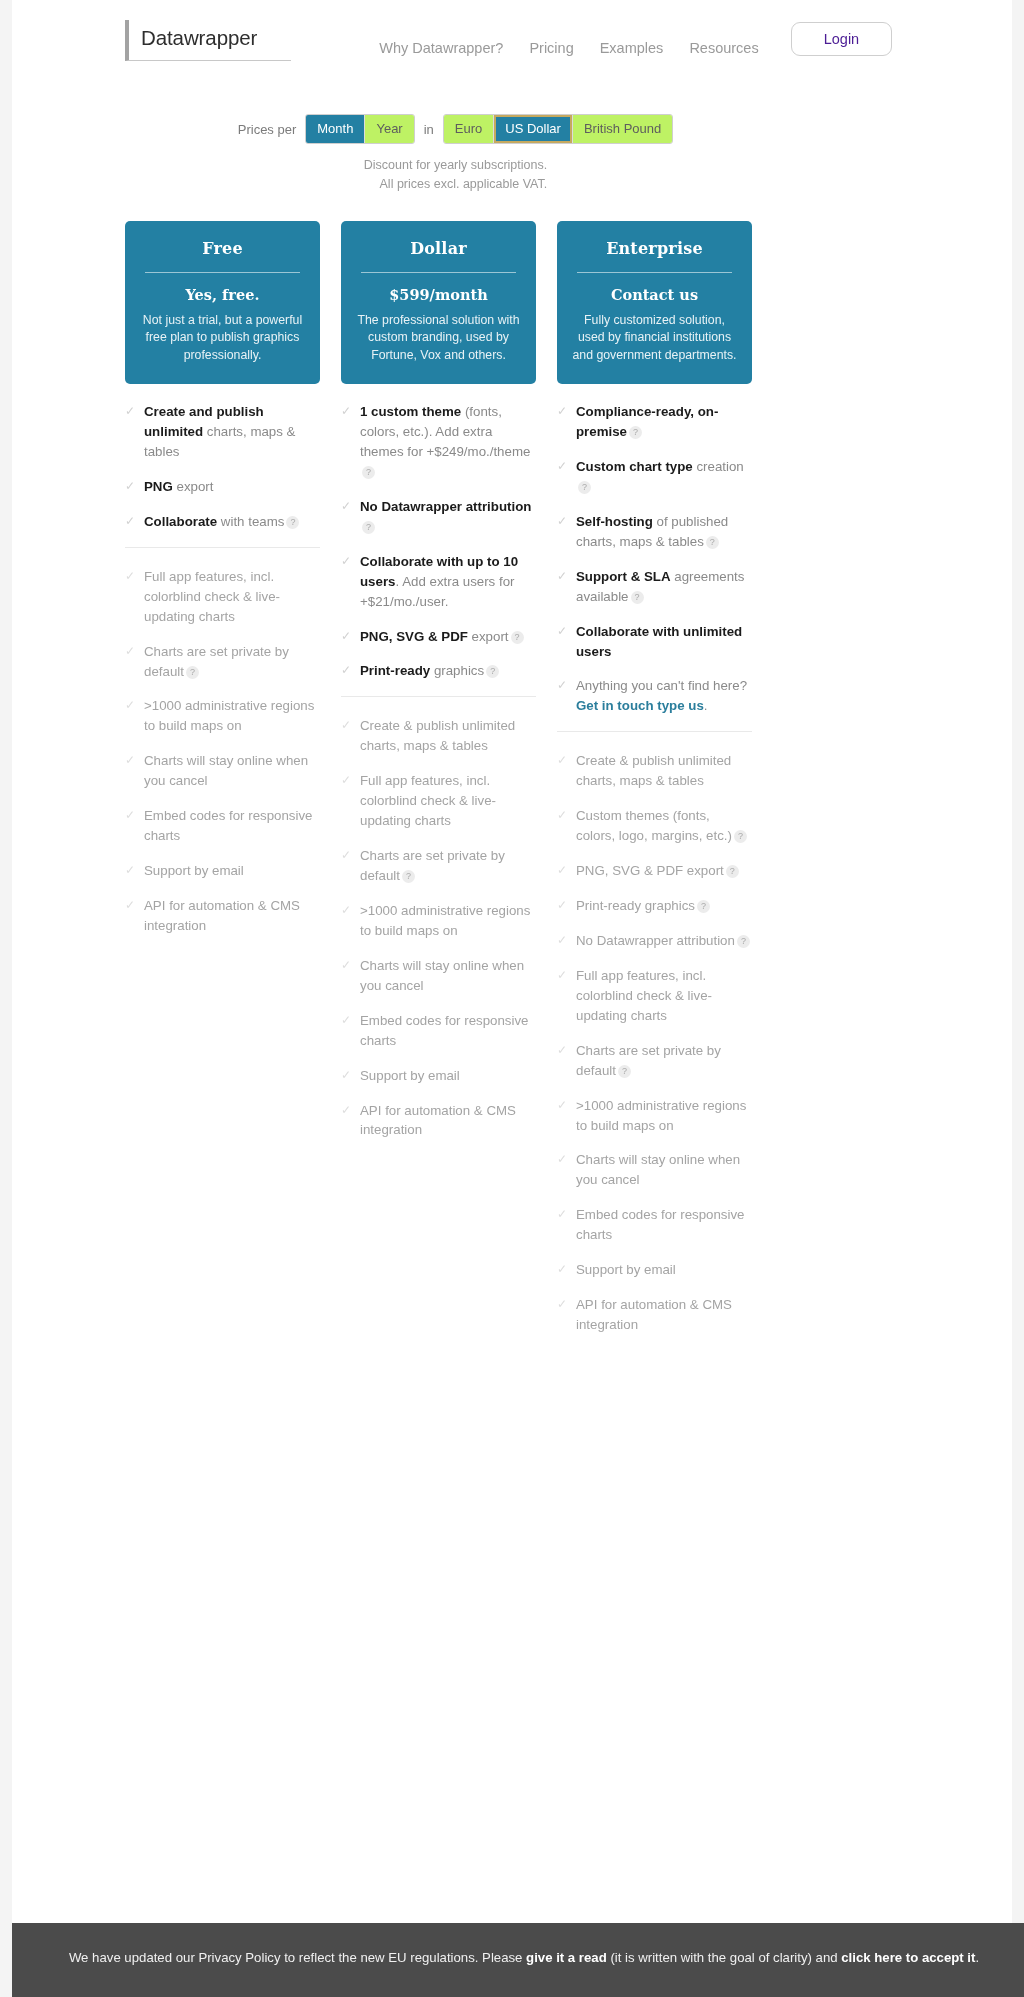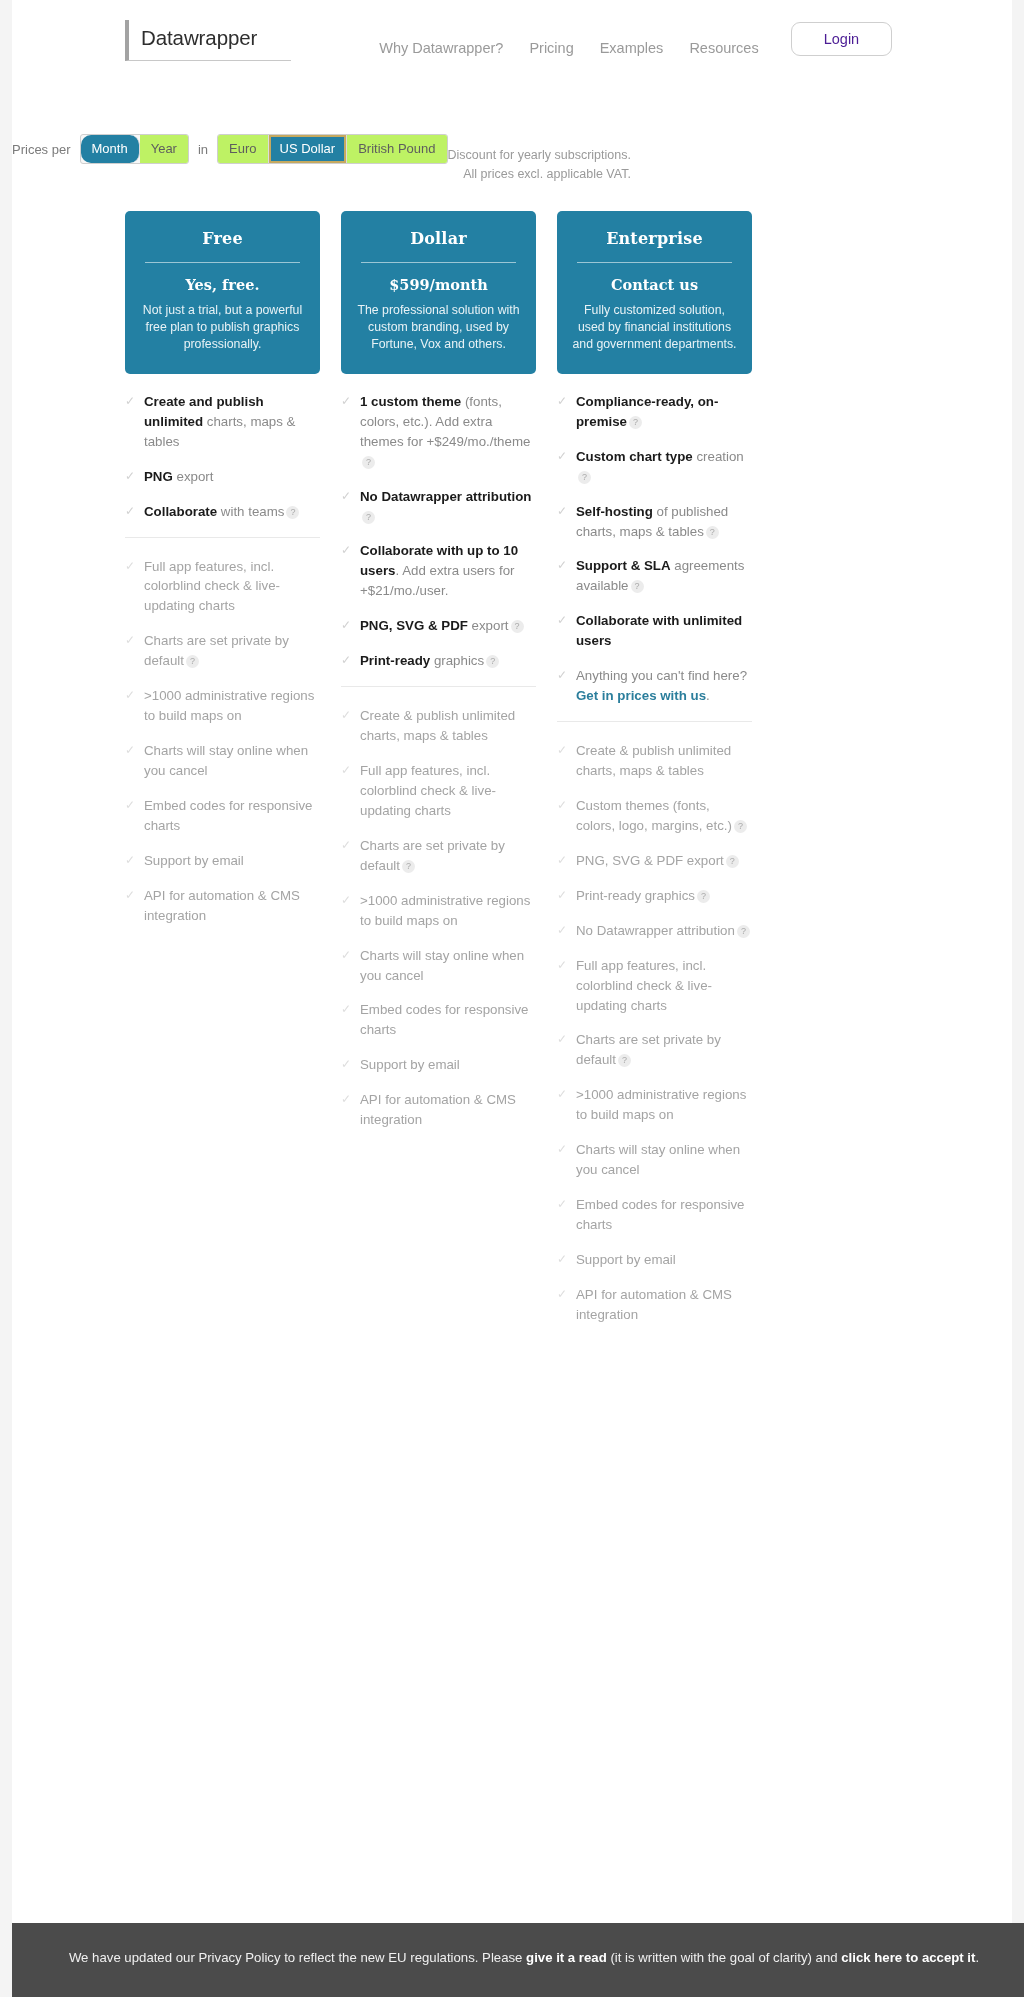--- a/index.html
+++ b/index.html
@@ -97,24 +97,24 @@
   }
   .hero a.link {
     color: #3291ad;
     text-decoration: none;
     cursor: pointer;
   }
 
   
   .controls {
     padding-right: 113px;
-    margin-top: 56px;
+    margin-top: 36px;
     display: flex;
-    flex-direction: row;
-    align-items: flex-start;
+    flex-direction: column;
+    align-items: center;
   }
   .toggle-row {
     display: flex;
     align-items: center;
     gap: 9px;
   }
   .toggle-label {
     font-size: 13px;
     color: #7b7b7b;
   }
@@ -133,21 +133,20 @@
     border: none;
     border-right: 1px solid #dcdcdc;
     cursor: pointer;
     font-family: "Liberation Sans", sans-serif;
     line-height: 1.25;
   }
   .seg-btn:last-child { border-right: none; }
   .seg-btn.active {
     background: #2380a3;
     color: #ffffff;
-    border-radius: 10px;
   }
   .seg-btn.focused {
     background: #2380a3;
     color: #ffffff;
     box-shadow: inset 0 0 0 2px #c6a95f;
   }
   .fineprint {
     margin-top: 12px;
     font-size: 12.5px;
     color: #9a9a9a;
@@ -437,21 +436,21 @@
           <div class="feat primary">
             <span class="check">✓</span>
             <span class="feat-text"><b>Support &amp; SLA</b> agreements available<span class="help">?</span></span>
           </div>
           <div class="feat primary">
             <span class="check">✓</span>
             <span class="feat-text"><b>Collaborate with unlimited users</b></span>
           </div>
           <div class="feat primary">
             <span class="check">✓</span>
-            <span class="feat-text">Anything you can't find here? <a class="tealink">Get in prices with us</a>.</span>
+            <span class="feat-text">Anything you can't find here? <a class="tealink">Get in touch type us</a>.</span>
           </div>
           <div class="divider"></div>
           <div class="feat muted">
             <span class="check">✓</span>
             <span class="feat-text">Create &amp; publish unlimited charts, maps &amp; tables</span>
           </div>
           <div class="feat muted">
             <span class="check">✓</span>
             <span class="feat-text">Custom themes (fonts, colors, logo, margins, etc.)<span class="help">?</span></span>
           </div>

